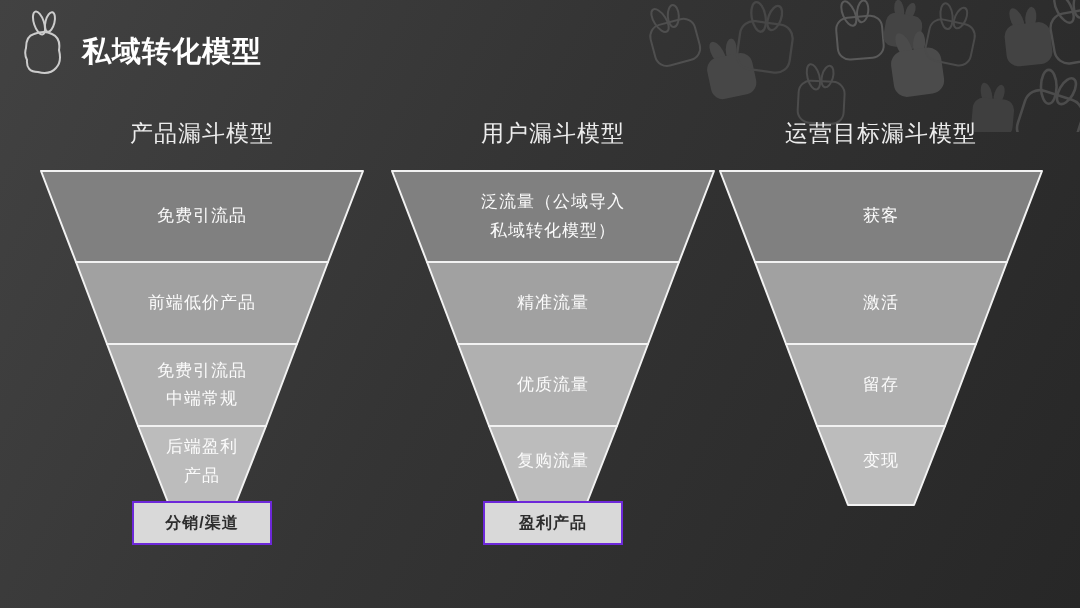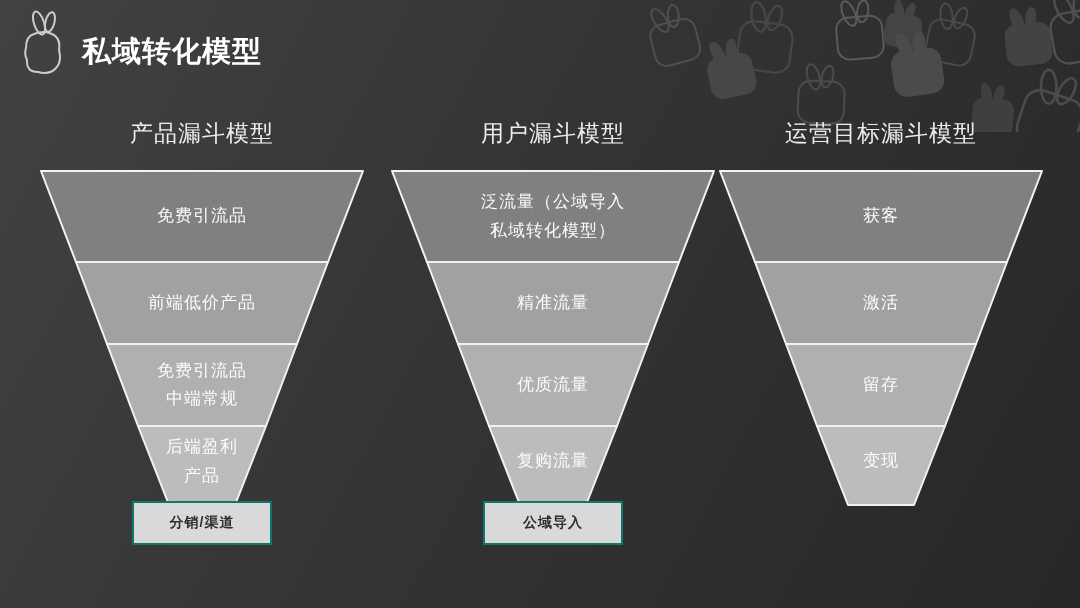--- a/index.html
+++ b/index.html
@@ -39,23 +39,23 @@
     pointer-events:none;
   }
   .tier span{display:block;}
   .t1{top:1px;height:91px;}
   .t2{top:92px;height:82px;font-family:Liberation Serif, serif;}
   .t3{top:174px;height:82px;}
   .t4{top:256px;height:71px;}
 
   .base-box{
     position:absolute;left:100px;top:331px;width:140px;height:44px;box-sizing:border-box;
-    background:#d9d9d9;border:2px solid #0f766e;
+    background:#d9d9d9;border:2px solid #6d28d9;
     display:flex;align-items:center;justify-content:center;
-    font-size:14px;font-weight:bold;color:#2d2d2d;letter-spacing:1px;
+    font-size:16px;font-weight:bold;color:#2d2d2d;letter-spacing:1px;
   }
 </style>
 </head>
 <body>
 
 <svg class="pattern-svg" width="470" height="132" viewBox="0 0 470 132" aria-hidden="true">
   <defs>
     <g id="fist">
       <ellipse cx="16" cy="10" rx="6" ry="13" transform="rotate(-18 16 10)"></ellipse>
       <ellipse cx="30" cy="9" rx="5.5" ry="11" transform="rotate(12 30 9)"></ellipse>
@@ -134,21 +134,21 @@
       <span></span>
     </div>
     <div class="tier t3">
       <span>优质流量</span>
       <span></span>
     </div>
     <div class="tier t4">
       <span>复购流量</span>
       <span></span>
     </div>
-    <div class="base-box">公域导入</div>
+    <div class="base-box">盈利产品</div>
   </div>
 </section>
 
 <section class="funnel-col c3">
   <h2 class="funnel-header">运营目标漏斗模型</h2>
   <div class="funnel-wrap">
     <svg class="funnel-svg" width="340" height="378" viewBox="0 0 340 378" aria-hidden="true">
       <polygon points="9,1 331,1 296,92 44,92" fill="#808080"></polygon>
       <polygon points="44,92 296,92 265,174 75,174" fill="#a1a1a1"></polygon>
       <polygon points="75,174 265,174 234,256 106,256" fill="#b0b0b0"></polygon>

